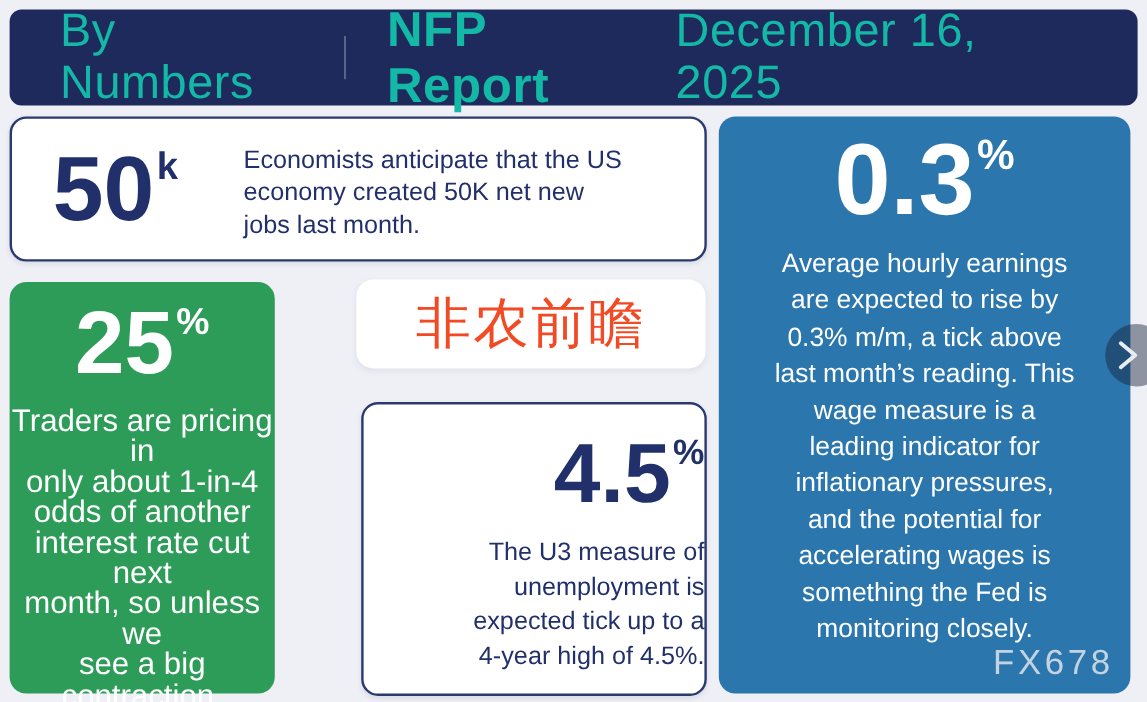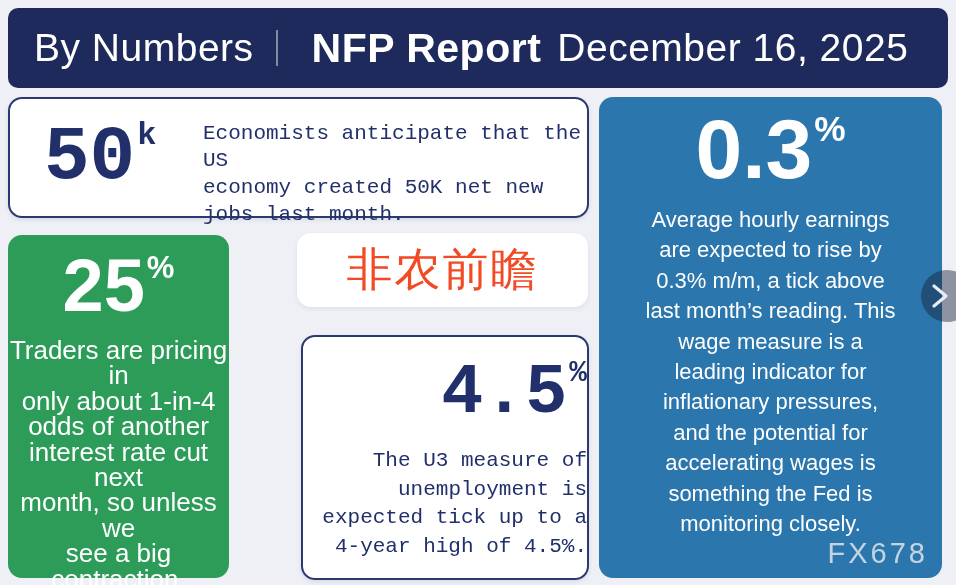--- a/index.html
+++ b/index.html
@@ -11,39 +11,38 @@
   }
   .stage { position: relative; width: 956px; height: 585px; }
 
   
   .header {
     position: absolute; left: 8px; top: 8px;
     width: 940px; height: 80px;
     background: #1e2a5c;
     border-radius: 10px;
     display: flex; align-items: center;
-    padding: 0 26px;
-    color: #ffffff;
+    padding: 0 42px;
+    color: #14b8a6;
   }
   .header .left-title { font-size: 39px; font-weight: 400; letter-spacing: 0.5px; }
   .header .divider {
     width: 2px; height: 36px;
     background: rgba(255,255,255,0.45);
     margin: 0 34px 0 22px;
   }
   .header .report-title { font-size: 41px; font-weight: 700; letter-spacing: 0.5px; }
   .header .report-date { font-size: 39px; font-weight: 400; margin-left: 16px; letter-spacing: 0.5px; }
 
   
   .card { position: absolute; border-radius: 14px; }
   .card.white {
     background: #ffffff;
     border: 2px solid #2b3a6e;
     box-shadow: 0 2px 4px rgba(30,42,92,0.10);
-    font-family: Liberation Mono, monospace;
   }
 
   .big-number {
     font-weight: 700; color: #21306b;
     line-height: 1; white-space: nowrap;
   }
   .big-number .sup {
     font-size: 0.42em; font-weight: 700;
     vertical-align: 1.05em;
     margin-left: 2px;

